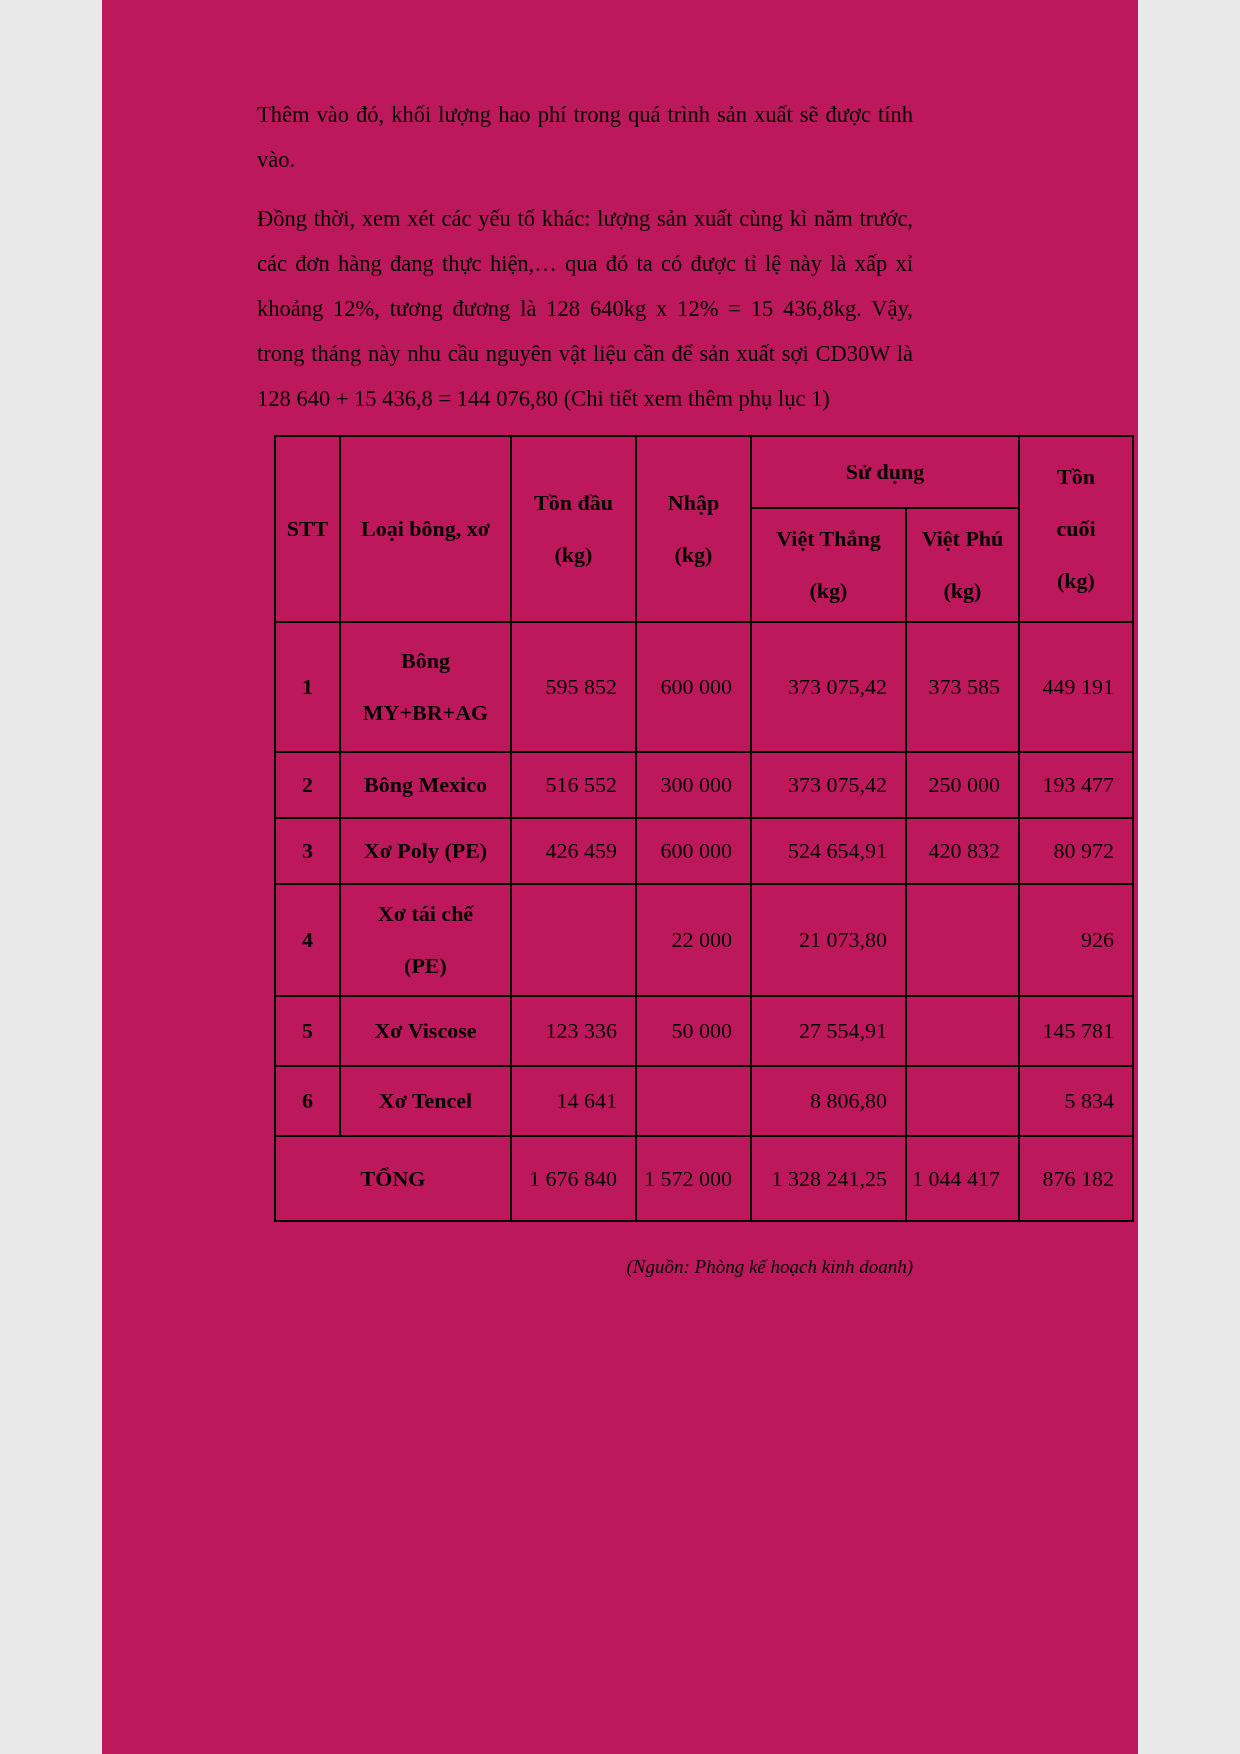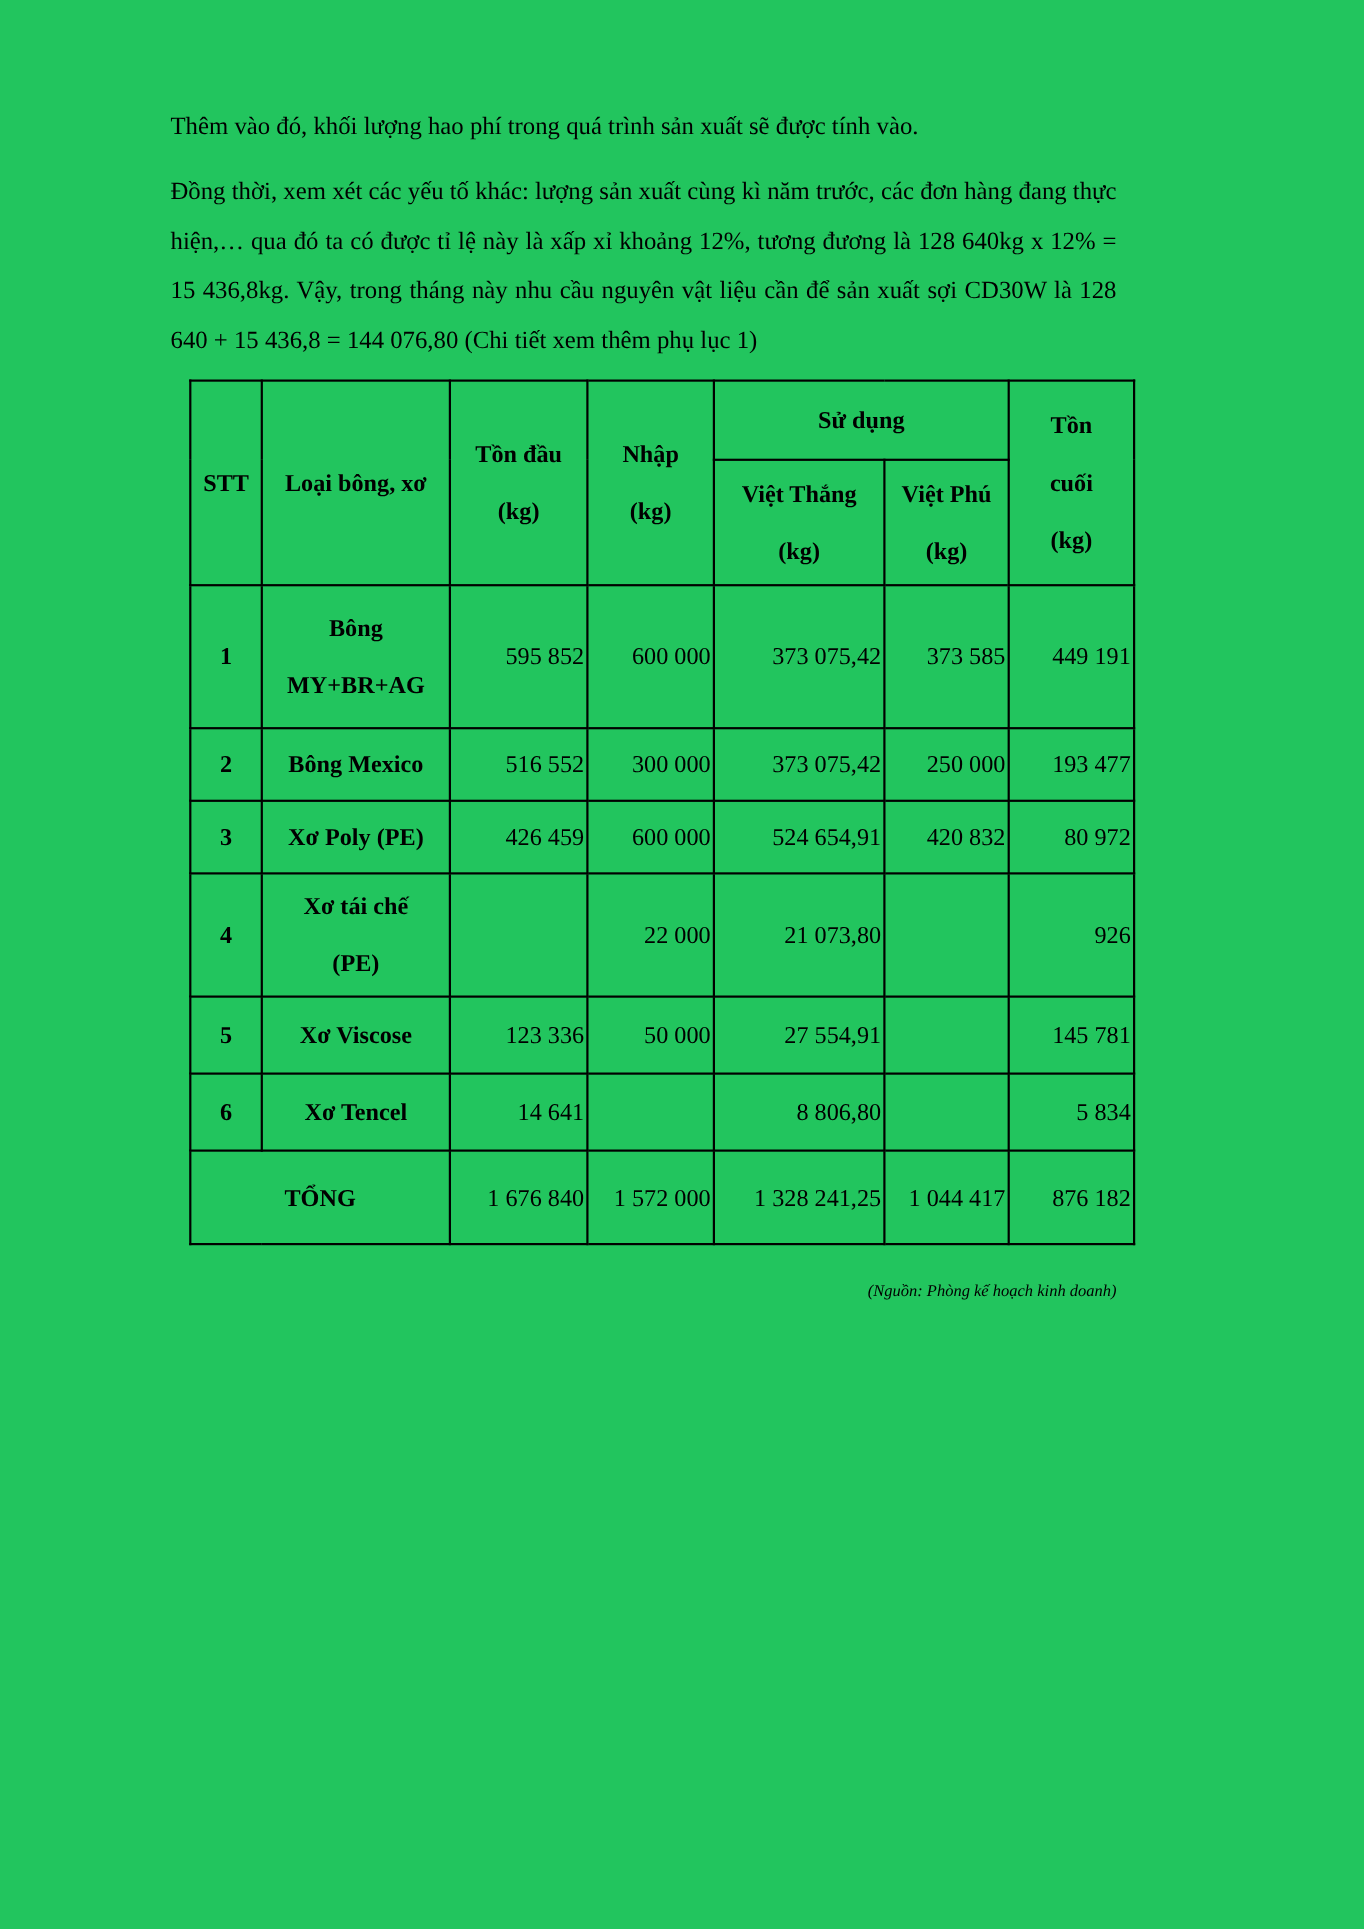--- a/index.html
+++ b/index.html
@@ -1,21 +1,21 @@
 <!DOCTYPE html>
 <html><head>
 <meta charset="utf-8">
 <style>
   * { margin: 0; padding: 0; box-sizing: border-box; }
   html, body { background: #e9e9e9; }
   .page {
-    width: 1240px;
+    width: 1036px;
     height: 1754px;
     margin: 0 auto;
-    background: #22c55e;
+    background: #be185d;
     font-family: "Liberation Serif", serif;
     color: #000000;
     position: relative;
     overflow: hidden;
   }
   .content { padding: 92px 225px 0 155px; }
 
   .body-text {
     font-size: 22.5px;
     line-height: 2.0;
@@ -46,35 +46,35 @@
     overflow: hidden;
   }
   .preline { white-space: pre-line; }
   .th {
     font-weight: bold;
     text-align: center;
     line-height: 2.35;
   }
   .stt { font-weight: bold; text-align: center; }
   .loai { font-weight: bold; text-align: center; line-height: 2.35; }
-  .num  { text-align: right; padding-right: 2px; }
+  .num  { text-align: right; padding-right: 18px; }
   .total-label { font-weight: bold; text-align: center; }
 
   tr.hr1 td { height: 72px; }
   tr.hr2 td { height: 114px; }
   tr.r1 td { height: 130px; }
   tr.r2 td { height: 66px; }
   tr.r3 td { height: 66px; }
   tr.r4 td { height: 112px; }
   tr.r5 td { height: 70px; }
   tr.r6 td { height: 70px; }
   tr.total-row td { height: 85px; }
 
   .source {
-    font-size: 15px;
+    font-size: 19px;
     font-style: italic;
     text-align: right;
     margin-top: 34px;
   }
   .page-number {
     font-size: 22.5px;
     text-align: center;
     margin-top: 62px;
   }
 </style>

